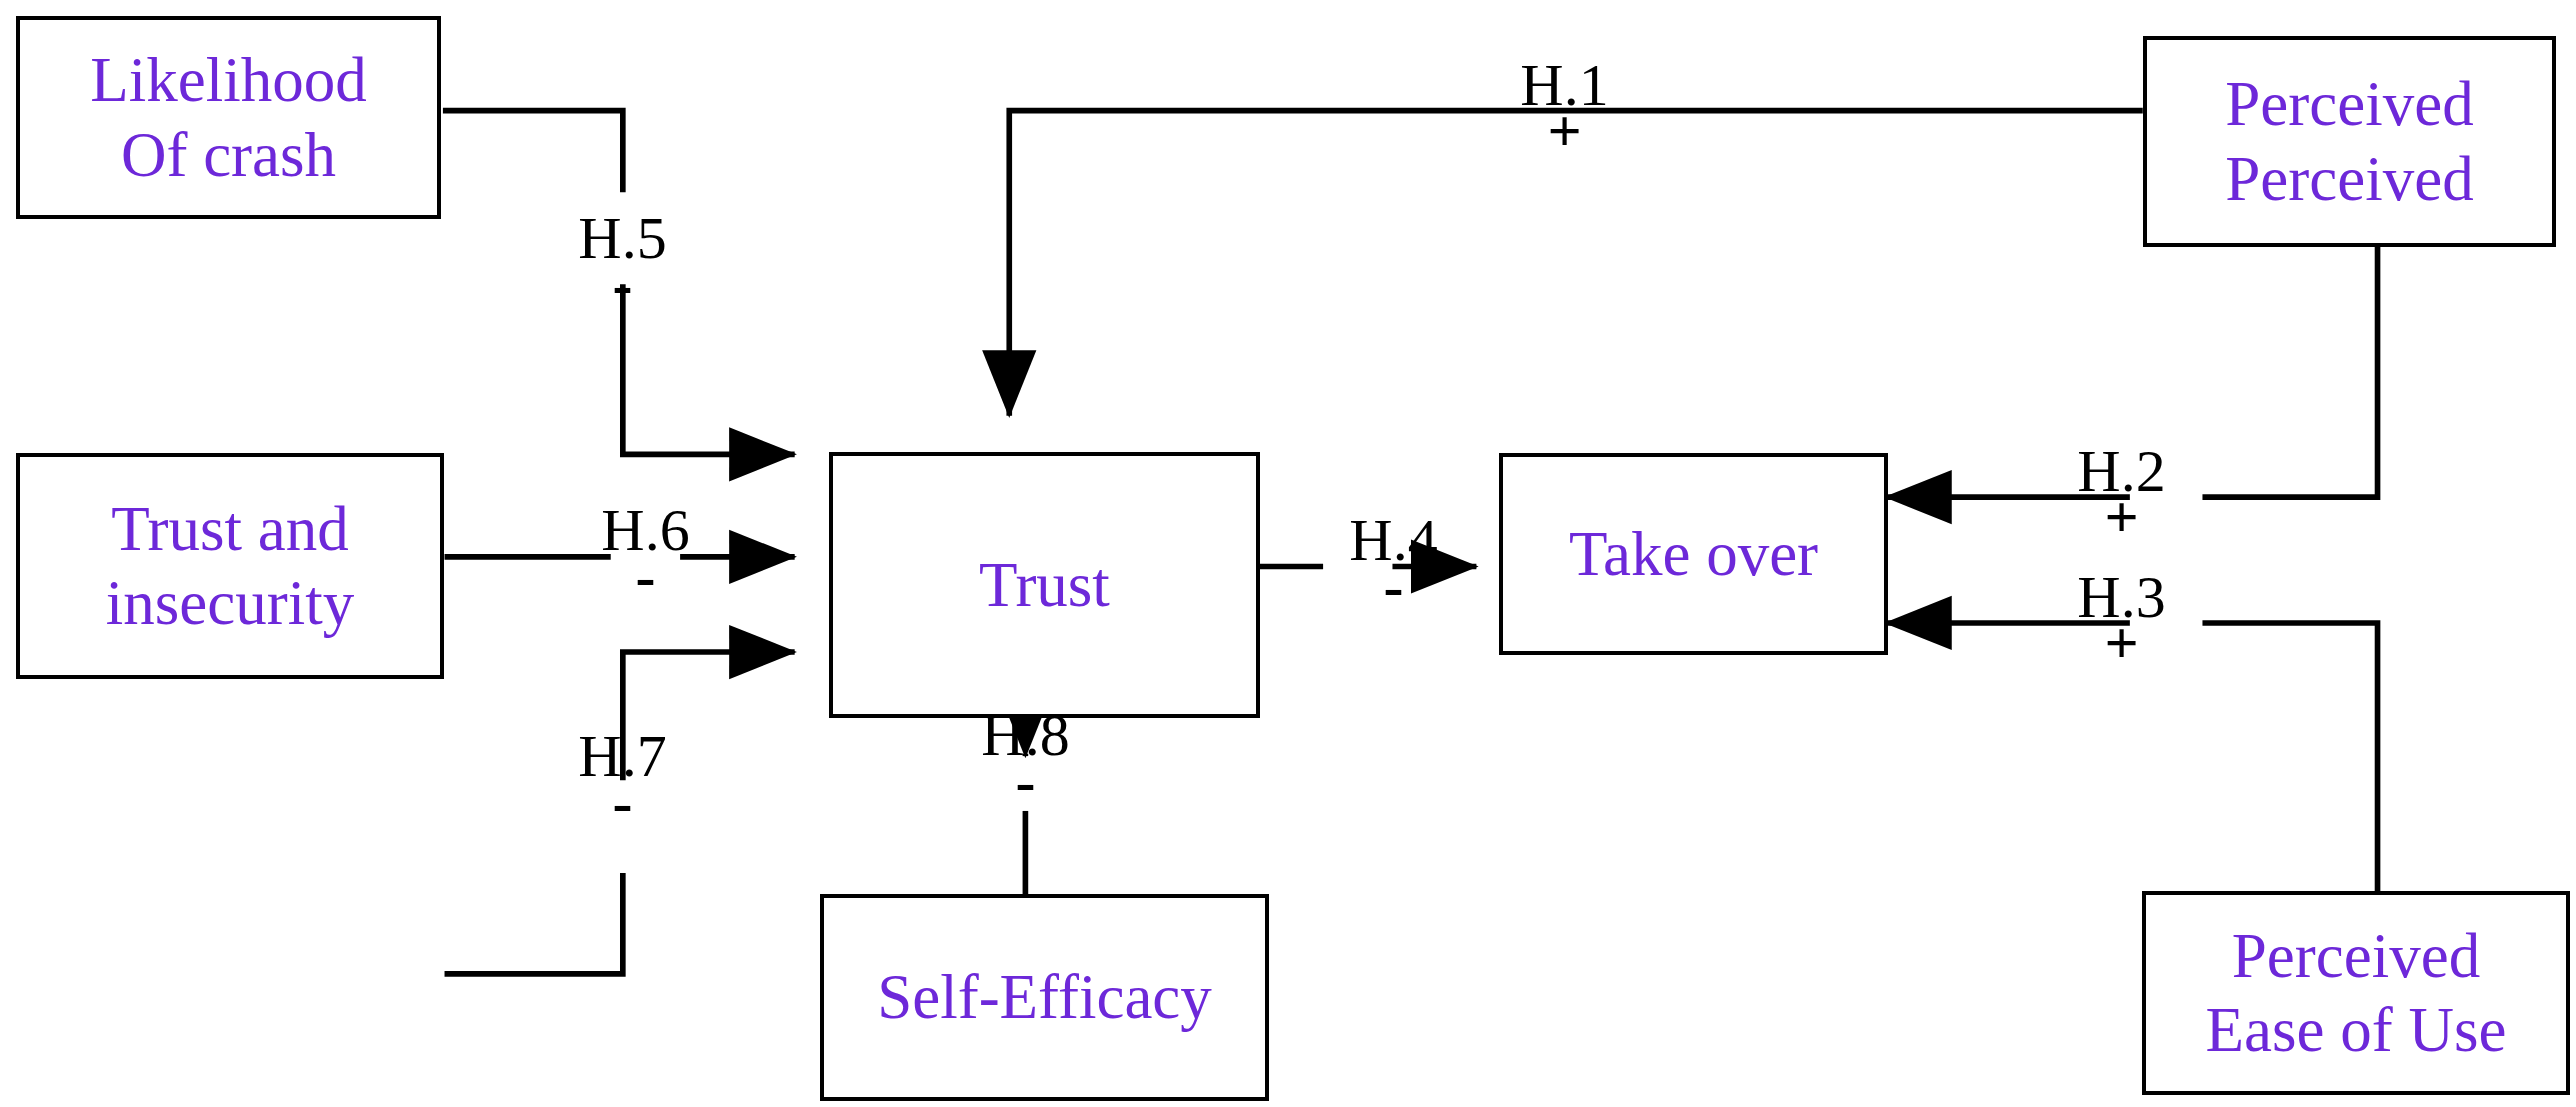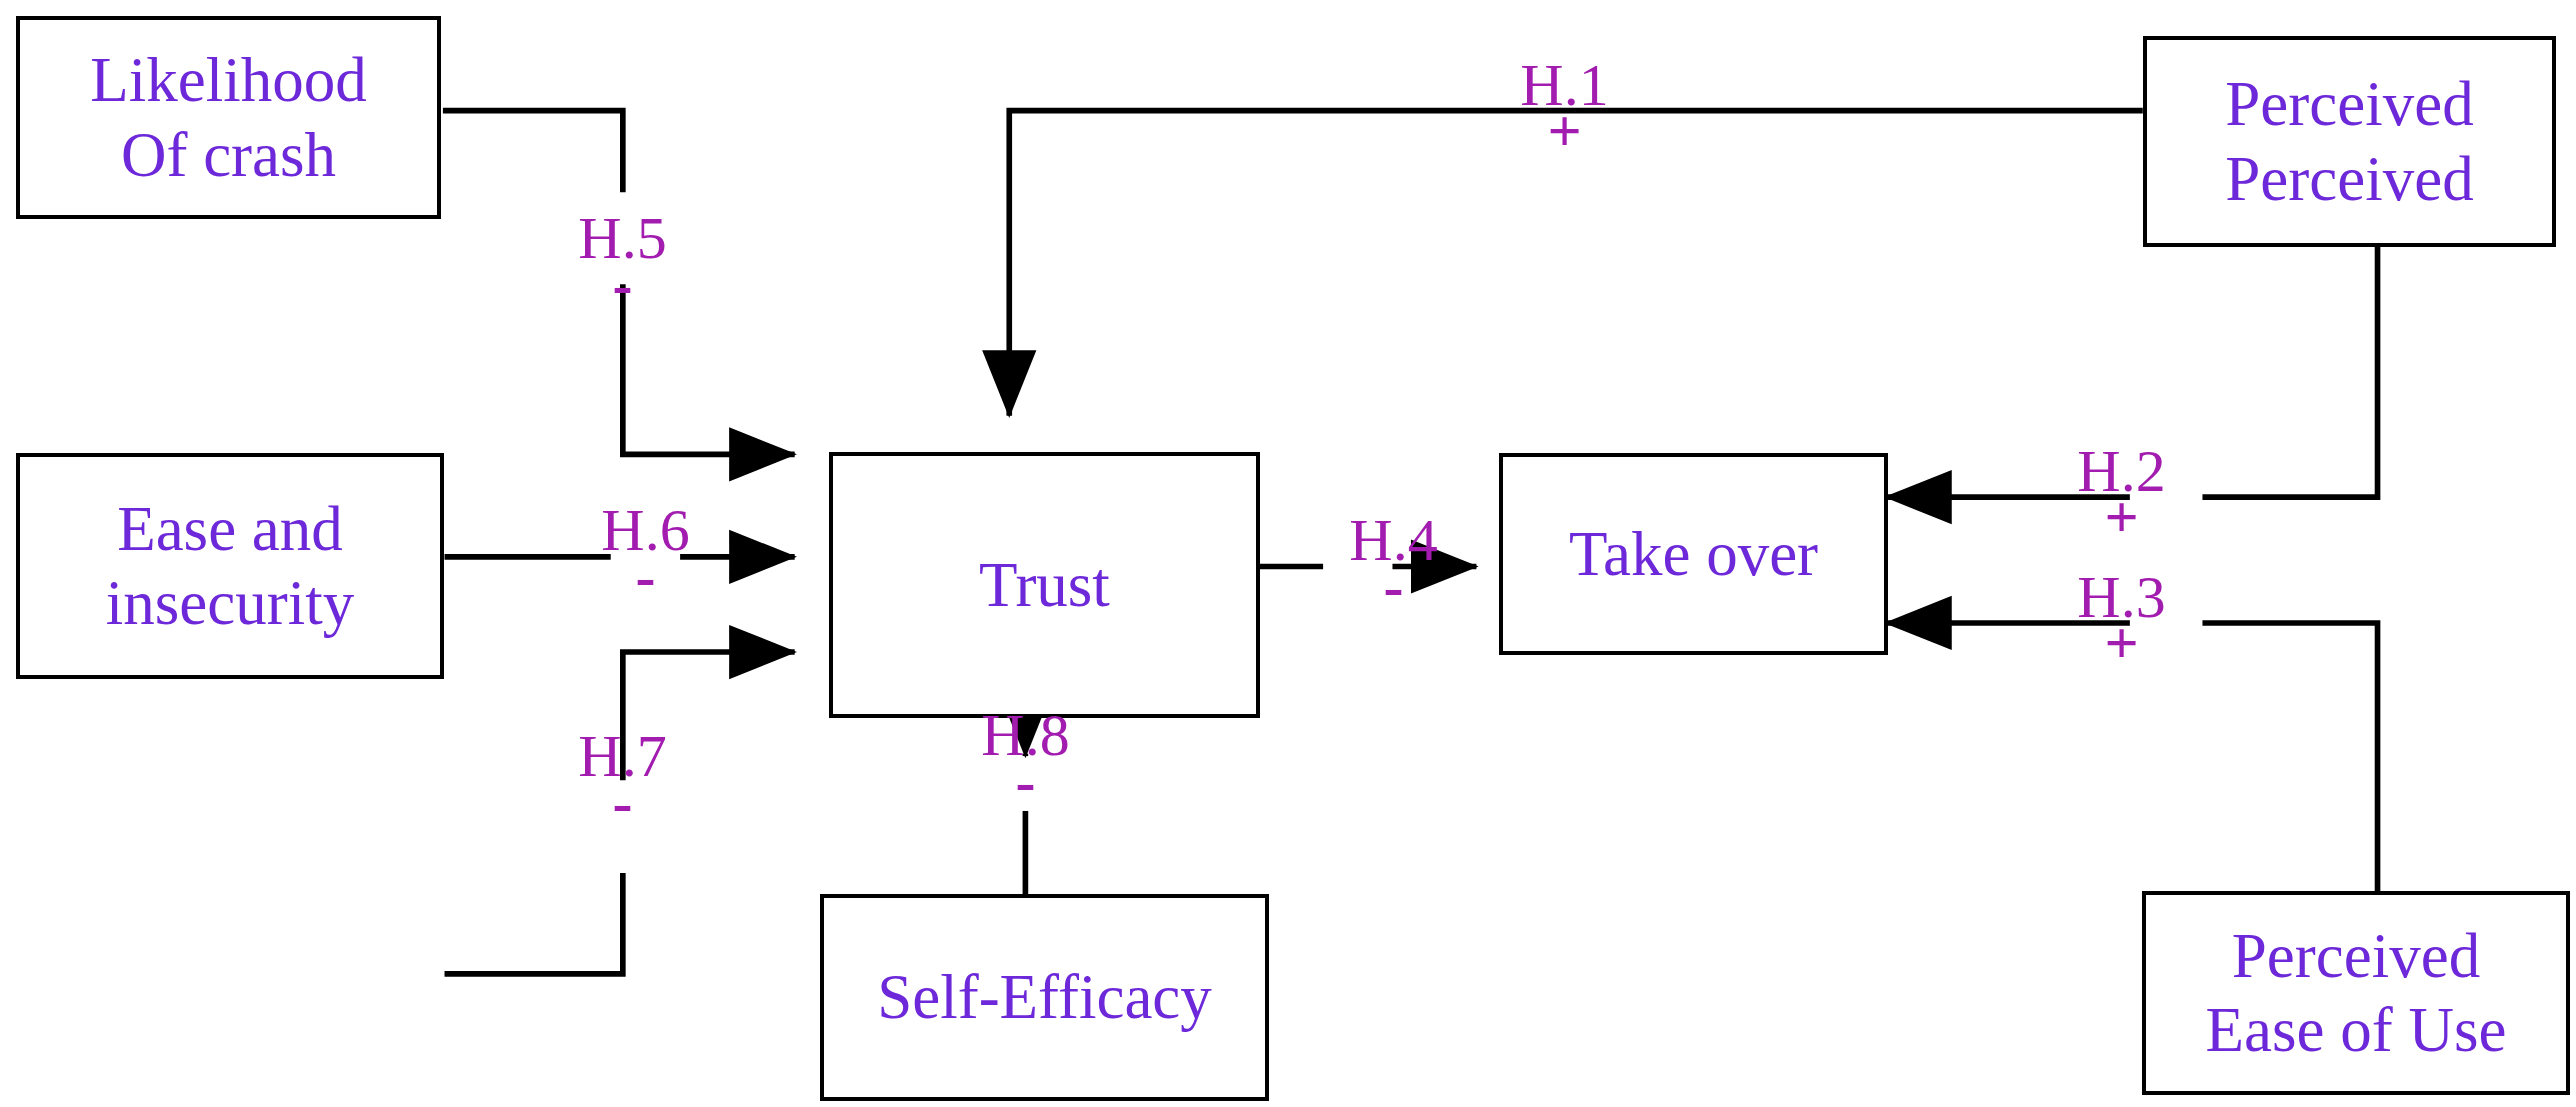--- a/index.html
+++ b/index.html
@@ -3,21 +3,21 @@
 <meta charset="utf-8">
 <style>
   html,body{margin:0;padding:0;background:#ffffff;}
   body{width:2576px;height:1108px;font-family:"Liberation Serif", serif;}
   #diagram{position:relative;width:2576px;height:1108px;background:#fff;overflow:hidden;}
   svg.layer{position:absolute;left:0;top:0;width:2576px;height:1108px;}
   .node{position:absolute;border:4.8px solid #000;background:#fff;box-sizing:border-box;
         display:flex;align-items:center;justify-content:center;text-align:center;
         font-family:"Liberation Serif", serif;color:#6d28d9;line-height:1.18;}
   .node .lbl{display:block;padding:0 8px;}
-  .hl{position:absolute;font-family:"Liberation Serif", serif;color:#a21caf;
+  .hl{position:absolute;font-family:"Liberation Serif", serif;color:#000000;
       white-space:nowrap;text-align:center;}
   .hl .code{display:block;font-size:60px;line-height:0.92;}
   .hl .sign{display:block;font-size:60px;line-height:0.62;font-weight:700;}
 </style>
 </head>
 <body>
 
 <div id="diagram">
 
   <svg class="layer" viewBox="0 0 3193 1373" xmlns="http://www.w3.org/2000/svg">
@@ -62,21 +62,21 @@
 
   <div class="node" style="left:16px;top:16px;width:425px;height:203px;font-size:63px;">
     <span class="lbl">
       <span>Likelihood</span><br>
       <span>Of crash</span>
     </span>
   </div>
 
   <div class="node" style="left:16px;top:453px;width:428px;height:226px;font-size:63px;">
     <span class="lbl">
-      <span>Ease and</span><br>
+      <span>Trust and</span><br>
       <span>insecurity</span>
     </span>
   </div>
 
 
   <div class="node" style="left:820px;top:894px;width:449px;height:207px;font-size:63px;">
     <span class="lbl">
       <span>Self-Efficacy</span>
     </span>
   </div>

